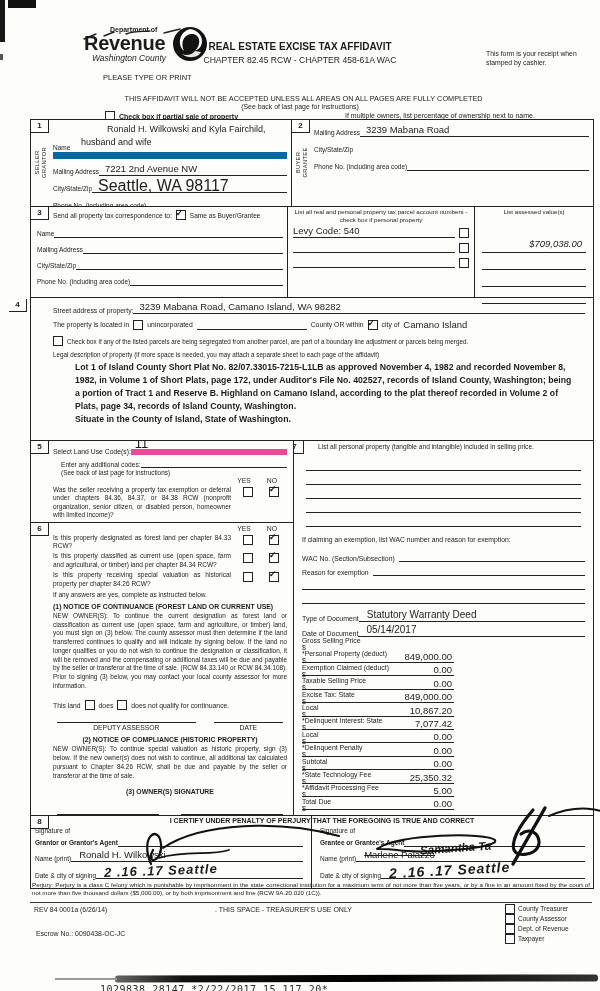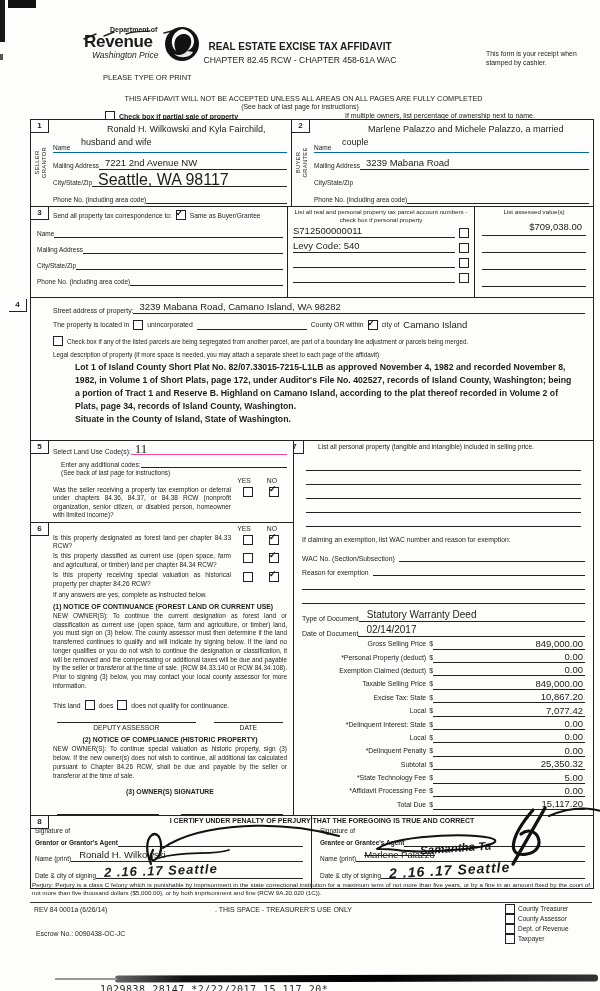--- a/index.html
+++ b/index.html
@@ -9,21 +9,21 @@
   .art-corner{position:absolute;left:8px;top:0;width:28px;height:8px;background:#121212;}
   .art-edge{position:absolute;left:0;top:0;width:5px;height:42px;background:#181818;}
   .art-edge2{position:absolute;left:0;top:54px;width:3px;height:6px;background:#555;}
   .art-streak{position:absolute;left:115px;top:975px;width:483px;height:7px;border-radius:3px;
         background:linear-gradient(90deg,#666 0%,#111 14%,#000 55%,#333 100%);transform:rotate(-.15deg);}
   .art-streak2{position:absolute;left:55px;top:978px;width:62px;height:2px;background:#9a9a9a;}
   
   .logo{position:absolute;left:84px;top:26px;display:flex;align-items:flex-start;}
   .logo-text{line-height:1;}
   .lt1{font-size:7px;font-weight:bold;margin-left:26px;}
-  .lt2{font-size:17px;font-weight:bold;letter-spacing:-.3px;}
+  .lt2{font-size:20px;font-weight:bold;letter-spacing:-.3px;}
   .lt3{font-size:8.5px;font-style:italic;margin-left:8px;margin-top:1px;}
   .please{position:absolute;left:103px;top:73px;font-size:7.5px;}
   .titleblk{position:absolute;left:165px;top:41px;width:270px;text-align:center;}
   .t1{font-size:10px;font-weight:bold;}
   .t2{font-size:8.6px;margin-top:3px;}
   .receipt{position:absolute;right:14px;top:49px;width:100px;font-size:6.8px;line-height:9px;}
   .warn{position:absolute;left:7px;right:0;top:94px;text-align:center;font-weight:normal;font-size:7.3px;}
   .seeback{position:absolute;left:0;right:0;top:103px;text-align:center;font-size:6.9px;}
   .partial{position:absolute;left:105px;top:111px;font-size:7px;font-weight:bold;display:flex;gap:4px;align-items:center;}
   .multi{position:absolute;left:345px;top:112px;font-size:7px;}
@@ -33,55 +33,55 @@
   .bn{position:absolute;left:0;top:0;width:17px;height:12px;border-right:1px solid #222;border-bottom:1px solid #222;
       font-size:8px;font-weight:bold;text-align:center;line-height:12px;background:#fff;z-index:2;}
   
   .fb{position:absolute;left:30px;top:119px;width:562px;border:1.2px solid #222;background:#fdfdfc;}
   .parties{display:flex;height:86px;border-bottom:1px solid #222;}
   .half{position:relative;overflow:hidden;}
   .half.l{width:260px;border-right:1px solid #222;}
   .half.r{flex:1;}
   .vlab{position:absolute;left:-14px;top:36px;width:46px;text-align:center;font-size:5.8px;line-height:6.5px;
         transform:rotate(-90deg);letter-spacing:.3px;}
-  .nmfld{position:relative;margin:1px 4px 0 22px;height:31px;border-bottom:1px solid #0369a1;}
+  .nmfld{position:relative;margin:1px 4px 0 22px;height:31px;border-bottom:7px solid #0369a1;}
   .nmval{position:absolute;left:28px;top:2px;right:2px;font-size:9px;line-height:13px;text-indent:26px;}
   .nmlab{position:absolute;left:0;bottom:1px;font-size:6.5px;}
   .fld{display:flex;align-items:flex-end;margin:0 4px 0 22px;height:17px;font-size:6.5px;}
   .fld .lab{white-space:nowrap;padding-bottom:1px;}
   .fld .uv{flex:1;border-bottom:1px solid #222;font-size:9.5px;padding-left:6px;line-height:12px;min-height:12px;}
   
   .sec3{display:flex;height:90px;border-bottom:1px solid #222;}
   .s3a{width:256px;position:relative;padding-top:1px;}
   .sendrow{display:flex;gap:4px;align-items:center;font-size:6.6px;margin:2px 2px 2px 22px;}
   .s3a .fld{height:16px;margin-left:6px;}
   .s3b{width:176px;border-left:1px solid #222;border-right:1px solid #222;padding:1px 5px;}
   .colhead{font-size:6.2px;text-align:center;line-height:7.5px;}
   .prow{display:flex;align-items:flex-end;height:15px;gap:4px;}
   .ptext{flex:1;border-bottom:1px solid #222;font-size:9.5px;line-height:12px;min-height:12px;}
   .s3c{flex:1;padding:1px 7px;}
   .arow{border-bottom:1px solid #222;height:14px;font-size:9.5px;text-align:right;padding-right:4px;margin-top:2px;}
-  .arow.first{margin-top:5px;}
+  .arow.first{margin-top:22px;font-style:italic;}
   
   .sec4{position:relative;height:142px;border-bottom:1px solid #222;padding-left:22px;padding-right:8px;box-sizing:border-box;}
   .strow{display:flex;align-items:flex-end;height:15px;font-size:6.8px;margin-top:1px;}
   .strow .uv{flex:1;border-bottom:1px solid #222;font-size:9.5px;padding-left:6px;line-height:12px;}
   .locrow{display:flex;align-items:center;gap:4px;font-size:6.8px;margin-top:5px;}
   .loc-ul{width:110px;border-bottom:1px solid #222;height:9px;}
   .cityval{font-size:9.5px;}
   .segrow{display:flex;gap:4px;align-items:center;font-size:6.3px;margin-top:6px;}
   .legallab{font-size:6.3px;margin-top:5px;}
   .legal{margin:3px 10px 0 22px;font-size:8.7px;font-weight:bold;line-height:13px;}
   
   .sec567{display:flex;height:374px;border-bottom:1px solid #222;}
   .lcol{width:262px;border-right:1px solid #222;position:relative;overflow:hidden;}
   .rcol{flex:1;position:relative;overflow:hidden;padding:0 8px;}
   .s5{position:relative;border-bottom:1px solid #222;padding:1px 6px 2px 22px;}
   .lurow{display:flex;align-items:flex-end;height:13px;font-size:6.8px;}
-  .lurow .uv{flex:1;border-bottom:1px solid #ec4899;font-size:13px;padding-left:4px;line-height:11px;font-family:Liberation Serif, serif;}
+  .lurow .uv{flex:1;border-bottom:6px solid #ec4899;font-size:13px;padding-left:4px;line-height:11px;}
   .adrow{display:flex;align-items:flex-end;height:12px;font-size:6.6px;margin-top:1px;}
   .adrow .ulf{flex:1;border-bottom:1px solid #222;height:8px;}
   .tiny{font-size:6.4px;margin-top:1px;}
   .ynhead{display:flex;justify-content:flex-end;gap:16px;padding-right:10px;font-size:6.8px;font-weight:normal;margin-top:1px;}
   .qrow{display:flex;align-items:flex-start;font-size:6.5px;line-height:8.4px;margin-top:2px;}
   .qrow .qt{flex:1;padding-right:4px;text-align:justify;}
   .qcb{width:26px;text-align:center;padding-top:1px;}
   .s6{position:relative;padding:1px 6px 2px 22px;}
   .ifyes{font-size:6.5px;margin-top:3px;}
   .ntitle{font-size:6.9px;font-weight:bold;margin-top:5px;}
@@ -95,21 +95,21 @@
   .sigline{display:flex;gap:22px;margin-top:10px;padding:0 4px;}
   .sigline div{flex:1;border-bottom:1px solid #222;height:9px;}
   
   .s7head{display:flex;font-size:6.6px;padding:2px 0 0 16px;line-height:8px;}
   .blank{height:13px;border-bottom:1px solid #222;margin:0 4px;}
   .exnote{font-size:6.8px;margin-top:9px;}
   .wacrow{display:flex;align-items:flex-end;height:14px;font-size:6.8px;}
   .wacrow .ulf{flex:1;border-bottom:1px solid #222;height:9px;margin-left:4px;}
   .docrow{display:flex;align-items:flex-end;height:15px;font-size:7px;}
   .docrow .uv{flex:1;border-bottom:1px solid #222;font-size:10px;padding-left:8px;line-height:12px;}
-  .mrow{display:flex;align-items:center;height:13.4px;font-size:6.9px;}
+  .mrow{display:flex;align-items:flex-start;height:13.4px;font-size:6.9px;flex-direction:column;}
   .mlab{flex:1;text-align:right;padding-right:3px;white-space:nowrap;}
   .mval{width:150px;border-bottom:1px solid #222;text-align:right;font-size:9.5px;line-height:11px;padding-right:2px;}
   
   .sec8{position:relative;height:72px;display:flex;}
   .certify{position:absolute;left:20px;right:0;top:1px;text-align:center;font-size:7px;font-weight:bold;z-index:1;}
   .s8half{position:relative;width:50%;box-sizing:border-box;padding:11px 8px 0 8px;}
   .s8half.l{border-right:1px solid #222;padding-left:4px;}
   .s8lab{font-size:6.5px;line-height:8px;}
   .s8row{display:flex;align-items:flex-end;height:15px;font-size:6.5px;}
   .s8row .uv{flex:1;border-bottom:1px solid #222;font-size:9.5px;padding-left:8px;line-height:12px;position:relative;}
@@ -137,21 +137,21 @@
   <div class="art-edge"></div>
   <div class="art-edge2"></div>
   <svg class="scribble" width="110" height="16">
     <path d="M4 12 L16 7 M24 9 L34 5 M46 7 C56 3 64 5 70 4 M84 6 L100 2" stroke="#222" stroke-width="1.4" fill="none" stroke-linecap="round"></path>
   </svg>
 
   <div class="logo">
     <div class="logo-text">
       <div class="lt1">Department of</div>
       <div class="lt2">Revenue</div>
-      <div class="lt3">Washington Price</div>
+      <div class="lt3">Washington County</div>
     </div>
     <svg width="40" height="40" style="margin-left:4px;margin-top:-2px;">
       <circle cx="20" cy="20" r="17" fill="#121212"></circle>
       <path d="M20 5 C9 8 7 21 14 27 C10 18 14 10 22 10 C30 10 32 20 25 27 C36 23 34 7 20 5 Z" fill="#fdfdfc"></path>
       <path d="M12 30 C18 35 28 34 31 28 L25 27 C22 31 16 32 12 30 Z" fill="#fdfdfc" opacity=".9"></path>
     </svg>
   </div>
   <div class="please">PLEASE TYPE OR PRINT</div>
   <div class="titleblk">
     <div class="t1">REAL ESTATE EXCISE TAX AFFIDAVIT</div>
@@ -191,24 +191,20 @@
             <span class="lab">Phone No. (including area code)</span>
           <span class="uv"></span>
           </div>
       </div>
       <div class="half r">
         <div class="bn">2</div>
         <div class="vlab">
           <div>BUYER</div>
             <div>GRANTEE</div>
         </div>
-        <div class="nmfld">
-          <span class="nmlab">Name</span>
-          <div class="nmval">Marlene Palazzo and Michele Palazzo, a married couple</div>
-        </div>
         <div class="fld">
             <span class="lab">Mailing Address</span>
           <span class="uv">3239 Mabana Road</span>
           </div>
         <div class="fld">
             <span class="lab">City/State/Zip</span>
           </div>
         <div class="fld">
             <span class="lab">Phone No. (including area code)</span>
           <span class="uv"></span>
@@ -236,24 +232,20 @@
             <span class="lab">City/State/Zip</span>
             <span class="uv"></span>
           </div>
         <div class="fld">
             <span class="lab">Phone No. (including area code)</span>
             <span class="uv"></span>
           </div>
       </div>
       <div class="s3b">
         <div class="colhead">List all real and personal property tax parcel account numbers - check box if personal property</div>
-        <div class="prow">
-            <span class="ptext">S712500000011</span>
-            <span class="cb"></span>
-          </div>
         <div class="prow">
             <span class="ptext">Levy Code:  540</span>
             <span class="cb"></span>
           </div>
         <div class="prow">
             <span class="ptext"></span>
             <span class="cb"></span>
           </div>
         <div class="prow">
             <span class="ptext"></span>
@@ -383,21 +375,21 @@
           <span class="ulf"></span>
         </div>
         <div class="blank" style="margin:0;"></div>
         <div class="blank" style="margin:0;"></div>
         <div class="docrow" style="margin-top:3px;">
           <span>Type of Document</span>
           <span class="uv">Statutory Warranty Deed</span>
         </div>
         <div class="docrow">
           <span>Date of Document</span>
-          <span class="uv">02/14/2017</span>
+          <span class="uv">05/14/2017</span>
         </div>
 
         <div class="mrow">
             <span class="mlab">Gross Selling Price</span>
             <span>$</span>
             <span class="mval">849,000.00</span>
           </div>
         <div class="mrow">
             <span class="mlab">*Personal Property (deduct)</span>
             <span>$</span>

